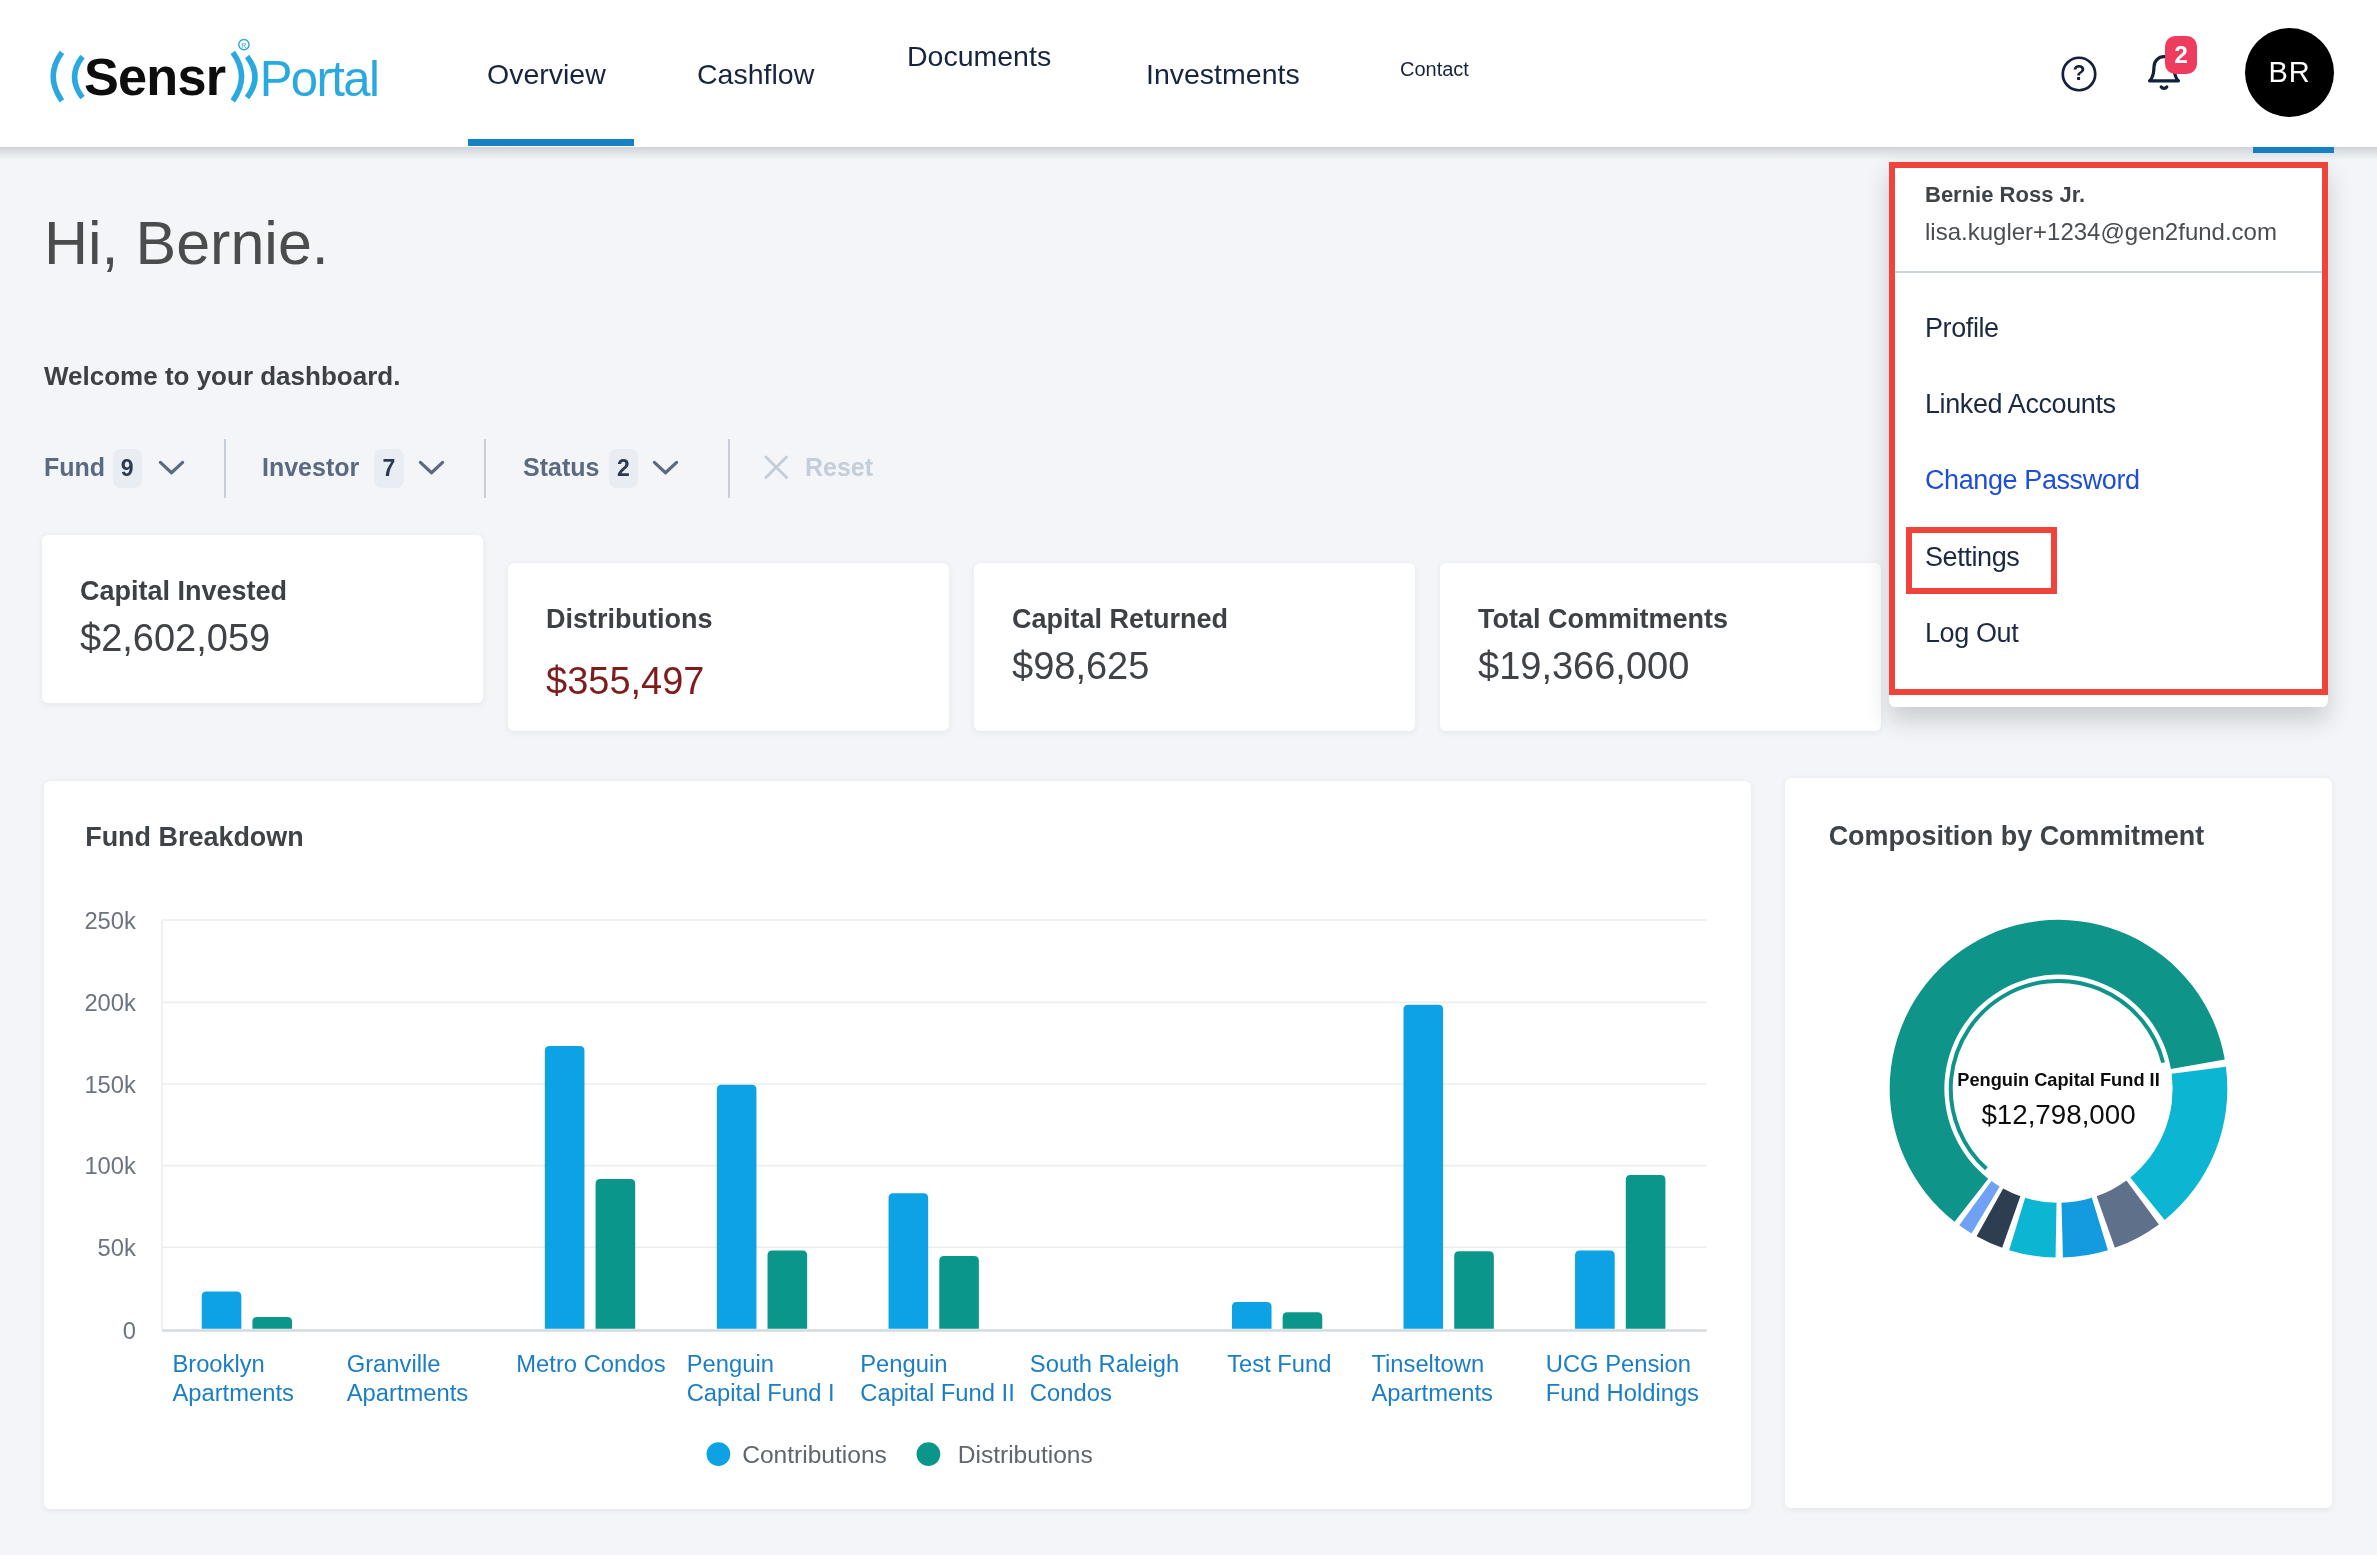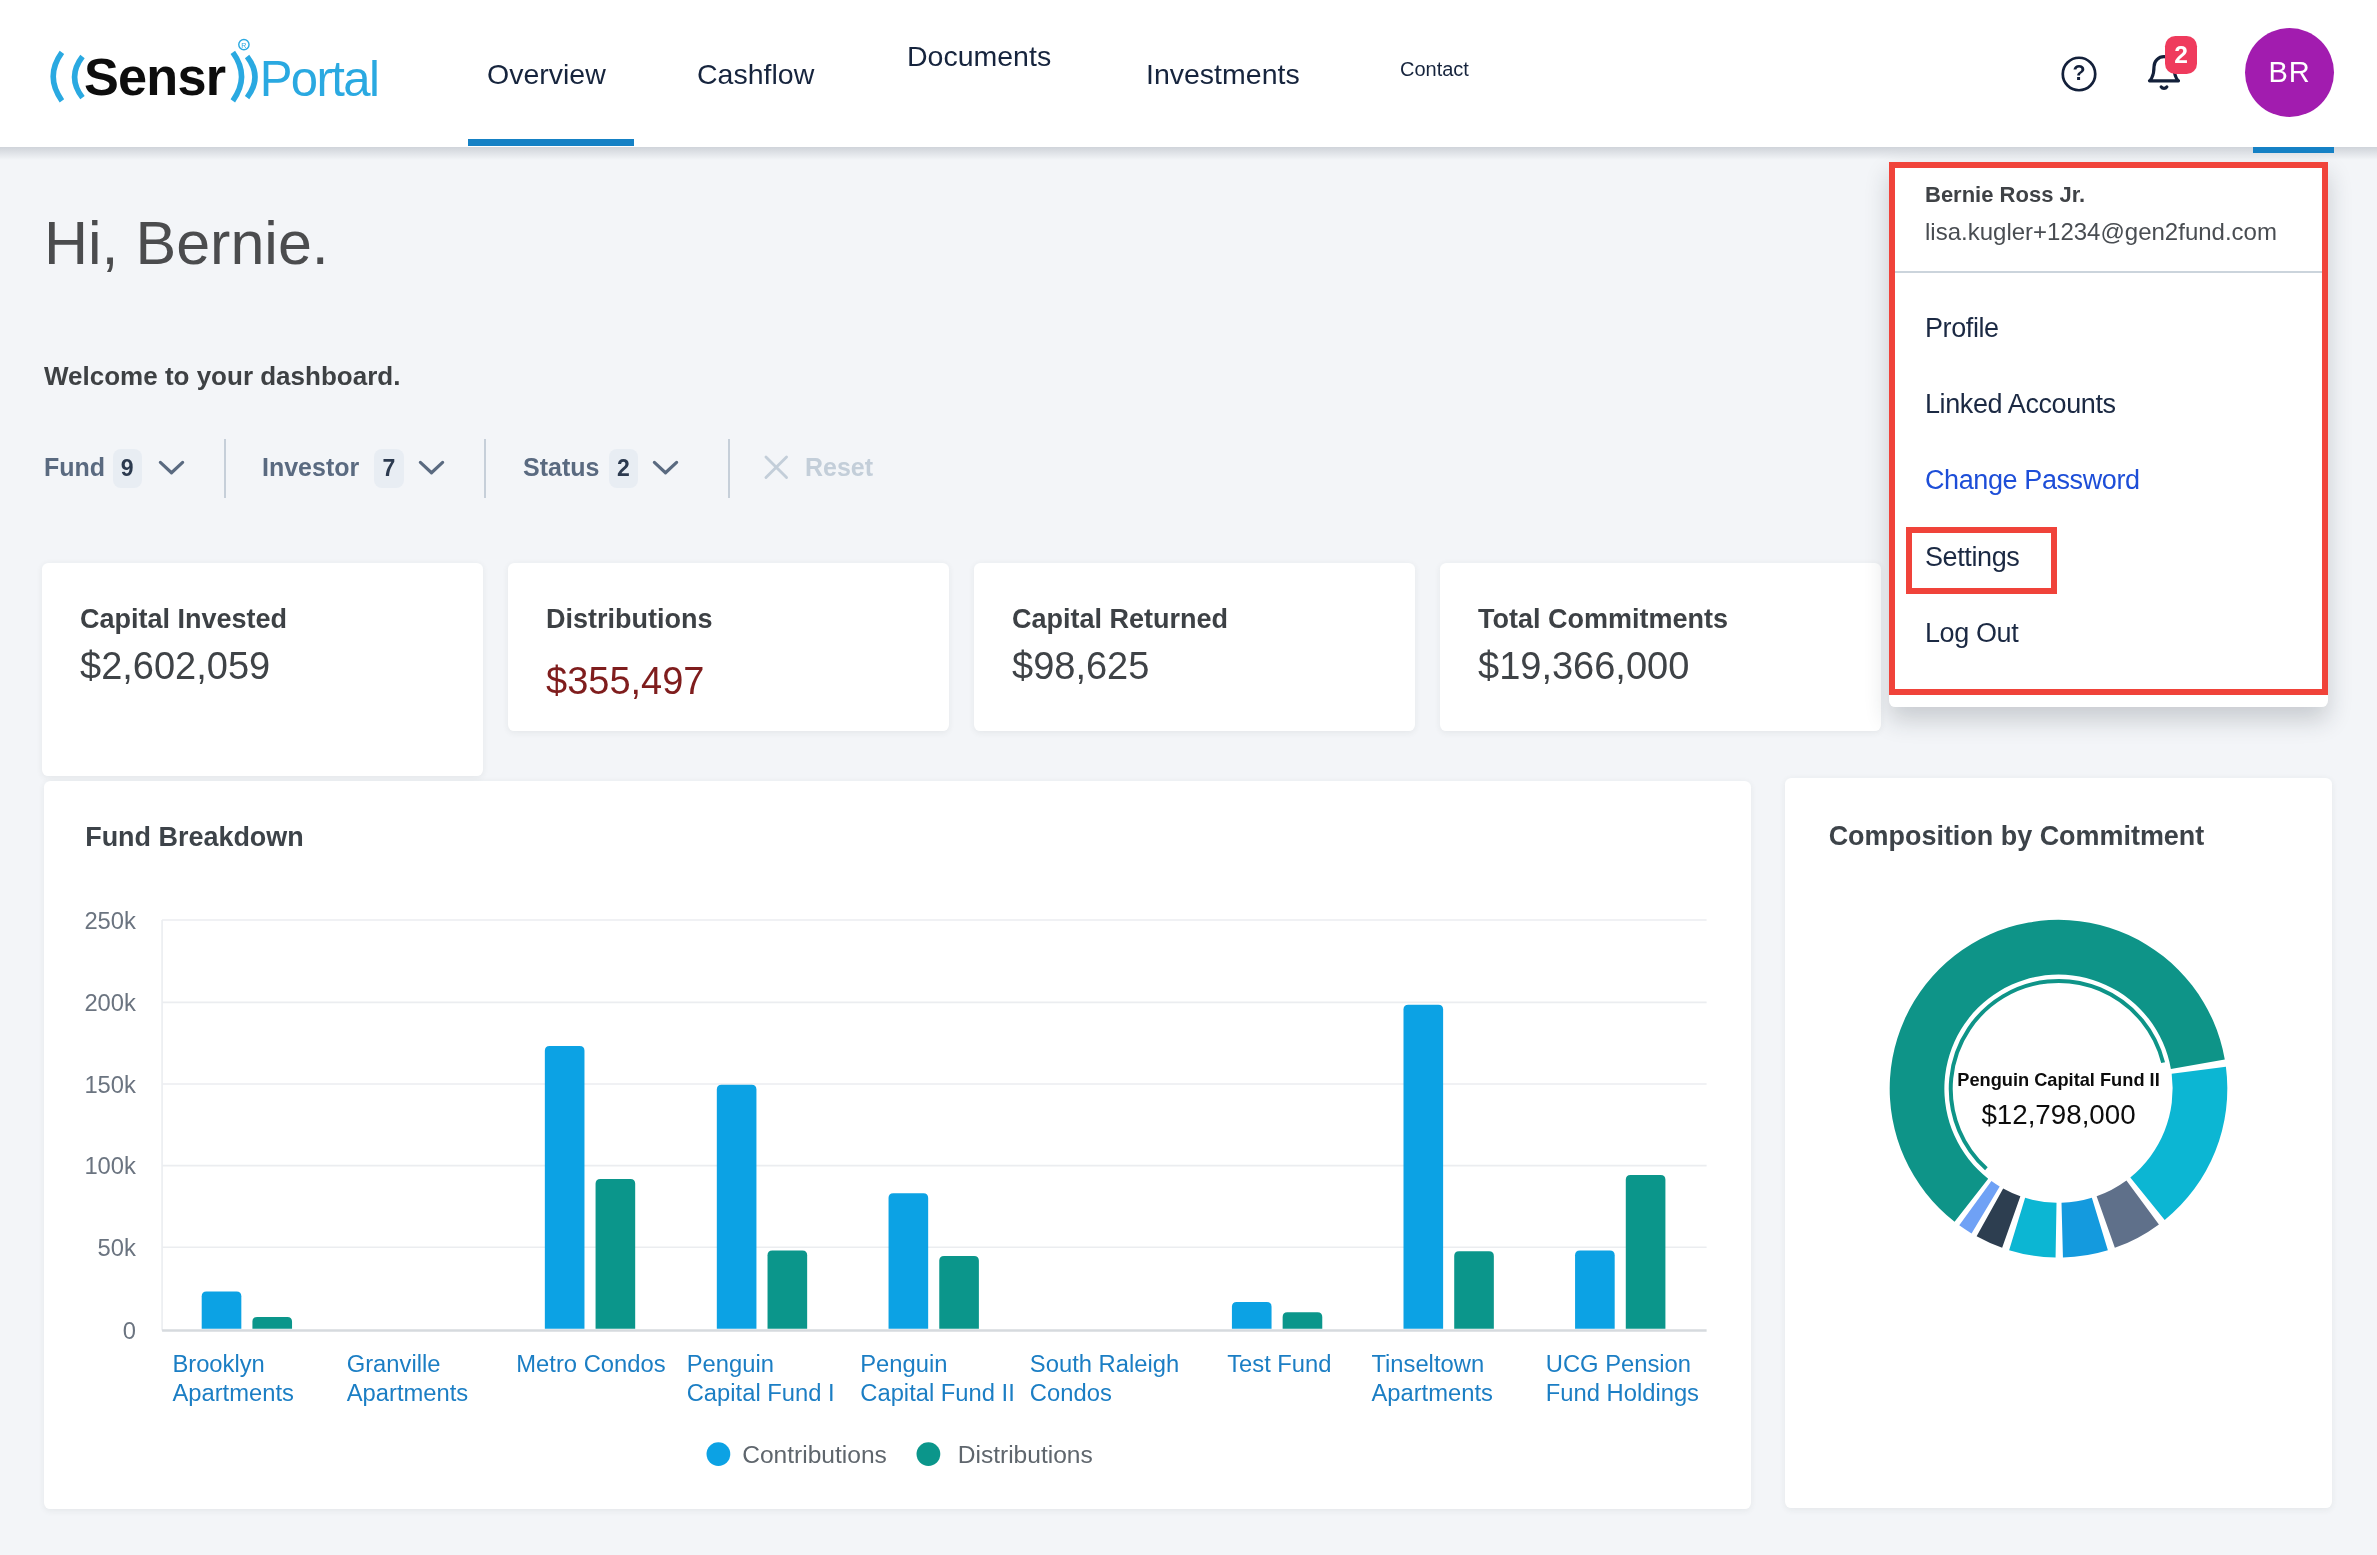--- a/index.html
+++ b/index.html
@@ -37,21 +37,21 @@
   <circle cx="24" cy="24" r="20.5" fill="none" stroke="#13203a" stroke-width="3.4"></circle>
   <text x="24" y="32" font-size="27" font-weight="bold" fill="#13203a" text-anchor="middle">?</text>
 </svg>
 
 <svg class="abs" style="left:2144px;top:52px;" width="40" height="41" viewBox="0 0 24 24">
   <path d="M18 8.5 A6 6 0 0 0 6 8.5 c0 6.6-2.7 8.5-2.7 8.5 h17.4 s-2.7-1.9-2.7-8.5" fill="none" stroke="#13203a" stroke-width="1.9" stroke-linecap="round" stroke-linejoin="round"></path>
   <path d="M13.7 20.6 a2 2 0 0 1-3.4 0" fill="none" stroke="#13203a" stroke-width="1.9" stroke-linecap="round"></path>
 </svg>
 <div class="abs" style="left:2165px;top:36px;width:32px;height:38px;background:#EF3B5D;border-radius:10.3px;color:#fff;font-size:24.6px;font-weight:bold;text-align:center;line-height:38px;">2</div>
 
-<div class="abs" style="left:2245px;top:28px;width:89px;height:89px;border-radius:50%;background:#a21caf;color:#fff;font-size:29px;text-align:center;line-height:89px;letter-spacing:0.8px;">BR</div>
+<div class="abs" style="left:2245px;top:28px;width:89px;height:89px;border-radius:50%;background:#000000;color:#fff;font-size:29px;text-align:center;line-height:89px;letter-spacing:0.8px;">BR</div>
 
 <div class="abs" style="left:44px;top:208px;font-size:61px;color:#4b4c4e;">Hi, Bernie.</div>
 <div class="abs" style="left:44px;top:361px;font-size:26px;font-weight:bold;color:#3e4144;">Welcome to your dashboard.</div>
 
 <div class="abs" style="left:44px;top:453px;font-size:25px;font-weight:bold;color:#5a6a80;">Fund</div>
 <div class="abs" style="left:113px;top:449px;width:28.5px;height:39px;background:#e8edf3;border-radius:8px;font-size:23px;font-weight:bold;color:#2c3a4f;text-align:center;line-height:39px;">9</div>
 <svg class="abs" style="left:158px;top:460px;" width="27" height="16" viewBox="0 0 34 20">
     <polyline points="3,3 17,16 31,3" fill="none" stroke="#5a6a80" stroke-width="4" stroke-linecap="round" stroke-linejoin="round"></polyline>
   </svg>
 <div class="abs" style="left:224px;top:439px;width:1.6px;height:59px;background:#c6cfd9;"></div>
@@ -68,21 +68,21 @@
 <svg class="abs" style="left:652px;top:460px;" width="27" height="16" viewBox="0 0 34 20">
     <polyline points="3,3 17,16 31,3" fill="none" stroke="#5a6a80" stroke-width="4" stroke-linecap="round" stroke-linejoin="round"></polyline>
   </svg>
 <div class="abs" style="left:728px;top:439px;width:1.6px;height:59px;background:#c6cfd9;"></div>
 
 <svg class="abs" style="left:762px;top:453px;" width="28.5" height="28.5" viewBox="0 0 36 36">
     <path d="M5 5 L31 31 M31 5 L5 31" stroke="#c3ced9" stroke-width="3.6" stroke-linecap="round"></path>
   </svg>
 <div class="abs" style="left:805px;top:453px;font-size:25px;font-weight:bold;color:#c3ced9;">Reset</div>
 
-<div class="card" style="left:42px;top:563px;width:441px;height:213px;">
+<div class="card" style="left:42px;top:535px;width:441px;height:168px;">
   <div class="abs" style="left:38px;top:41px;font-size:27px;font-weight:bold;color:#3d4145;">Capital Invested</div>
   <div class="abs" style="left:38px;top:82px;font-size:38px;color:#3f4347;">$2,602,059</div>
 </div>
 <div class="card" style="left:508px;top:563px;width:441px;height:168px;">
   <div class="abs" style="left:38px;top:41px;font-size:27px;font-weight:bold;color:#3d4145;">Distributions</div>
   <div class="abs" style="left:38px;top:82px;font-size:38px;color:#7f1d1d;margin-top:15px;">$355,497</div>
 </div>
 <div class="card" style="left:974px;top:563px;width:441px;height:168px;">
   <div class="abs" style="left:38px;top:41px;font-size:27px;font-weight:bold;color:#3d4145;">Capital Returned</div>
   <div class="abs" style="left:38px;top:82px;font-size:38px;color:#3f4347;">$98,625</div>

